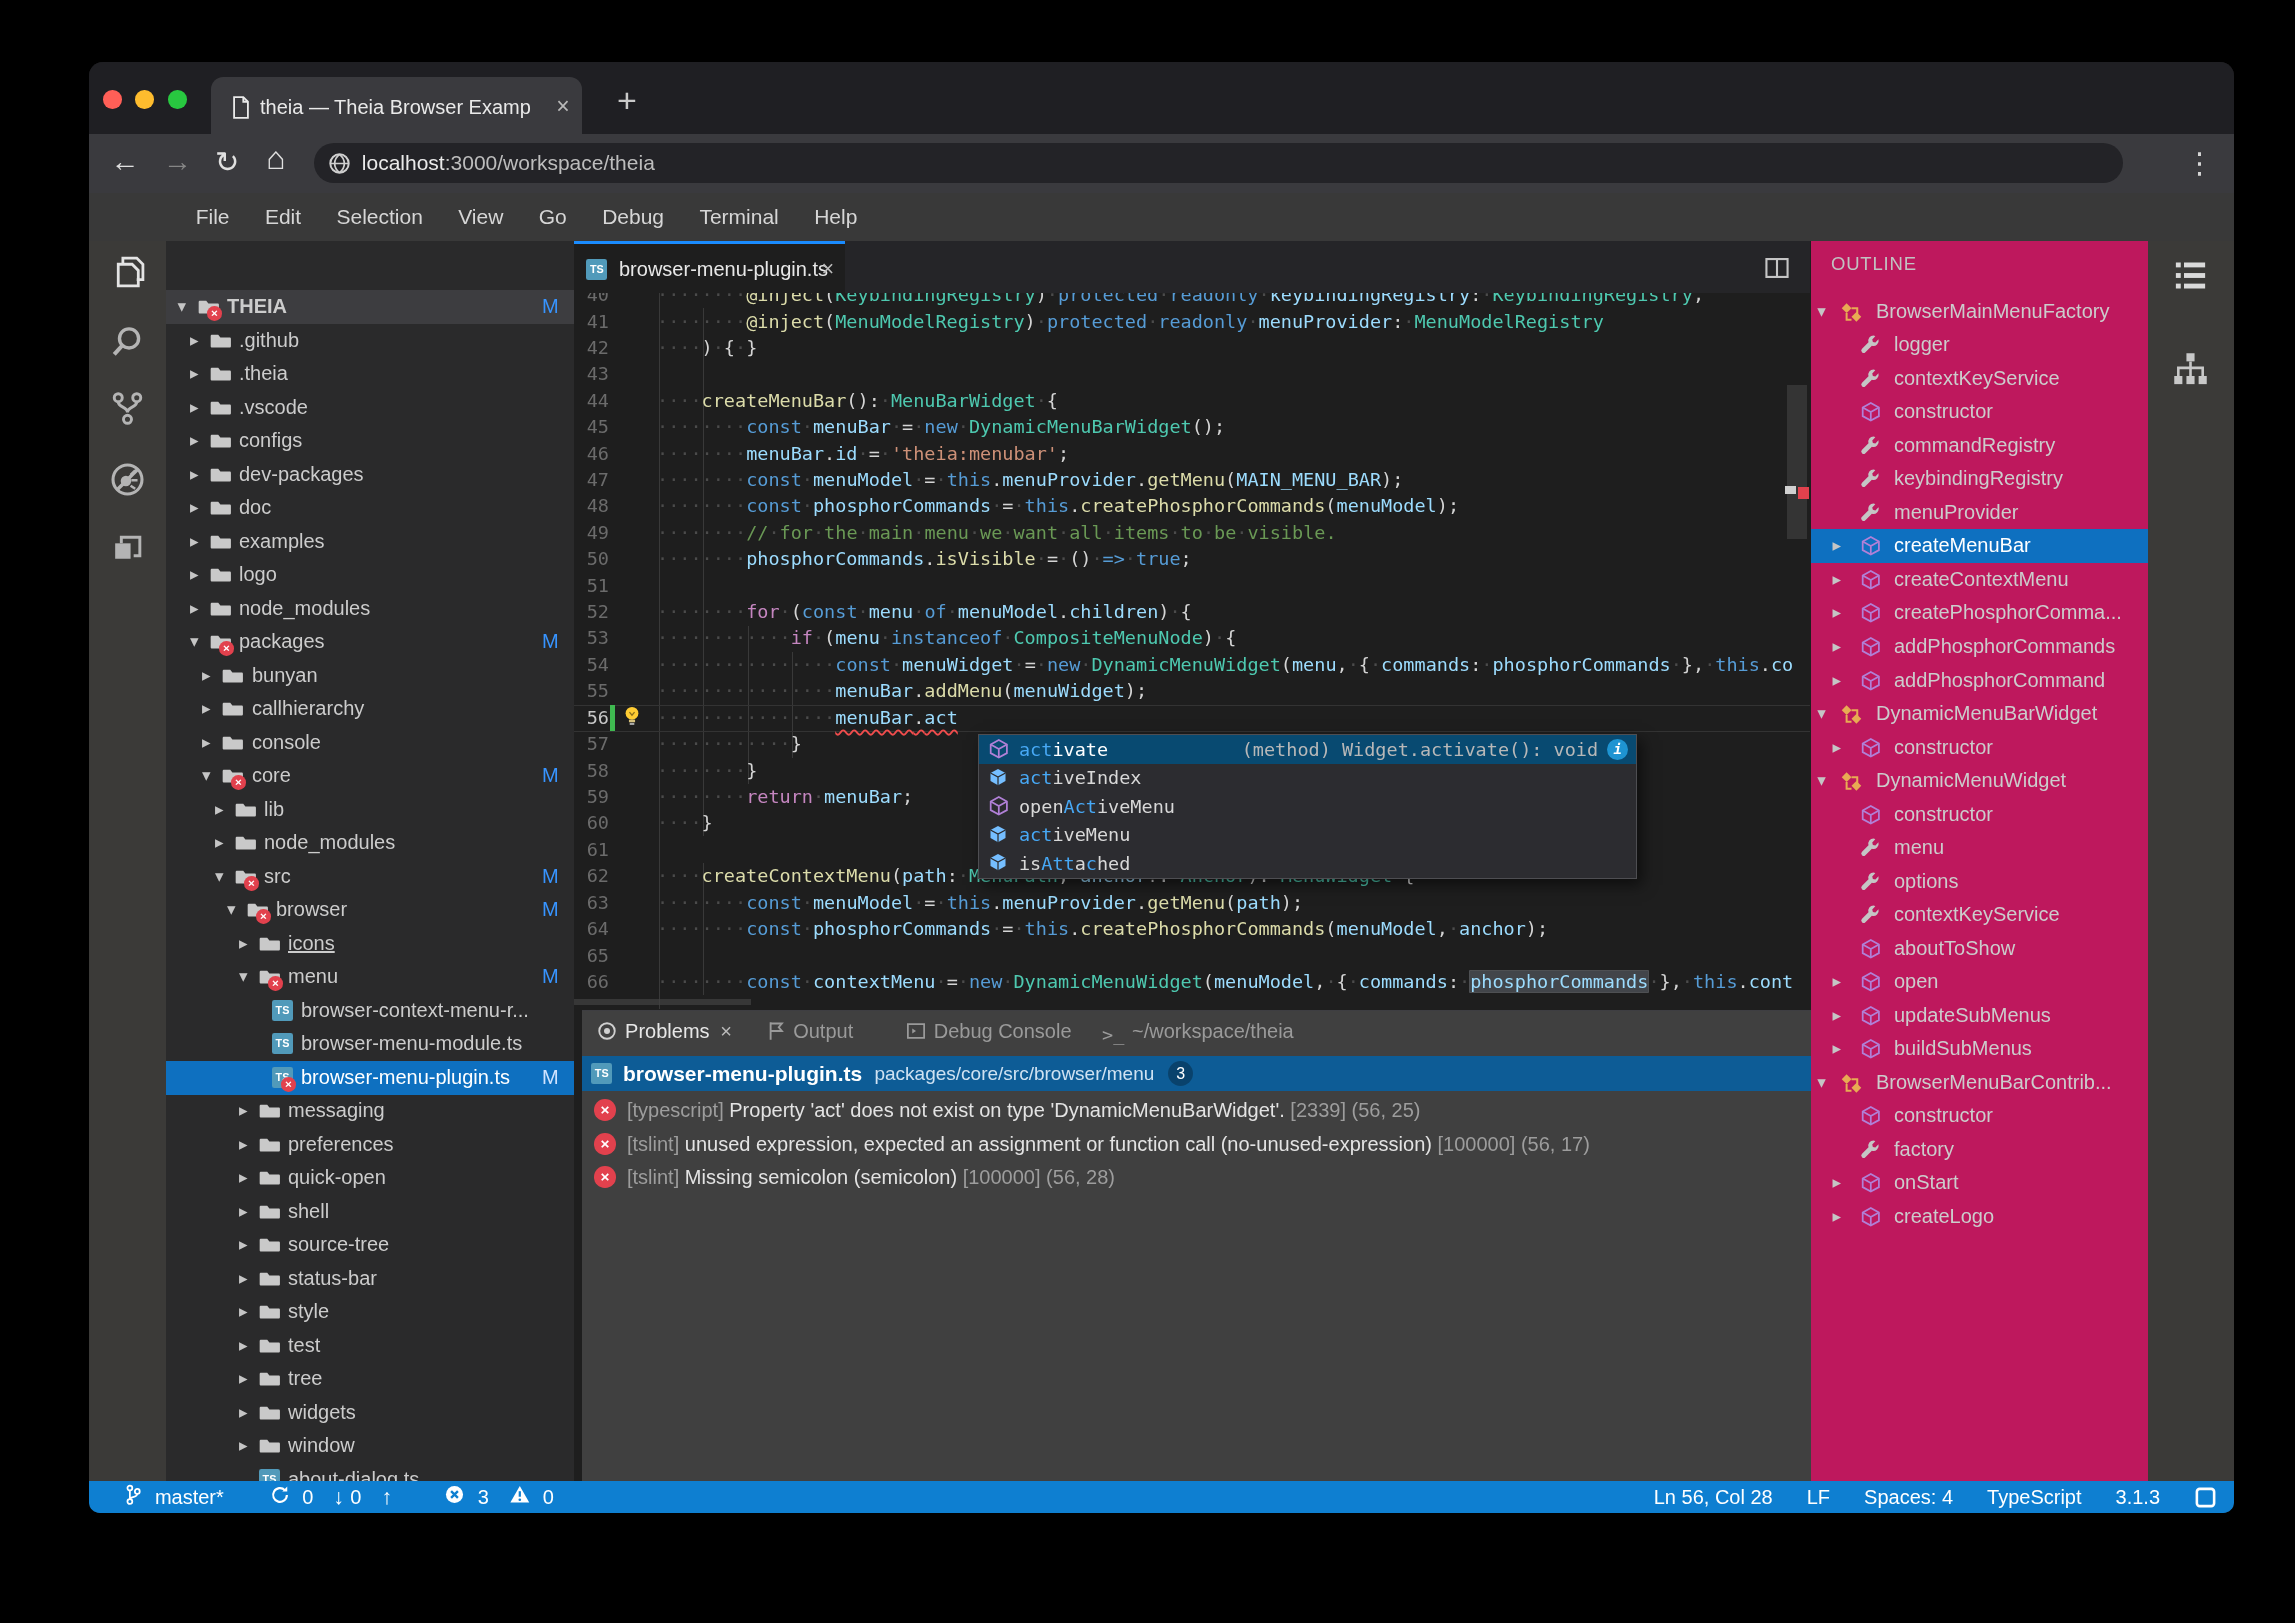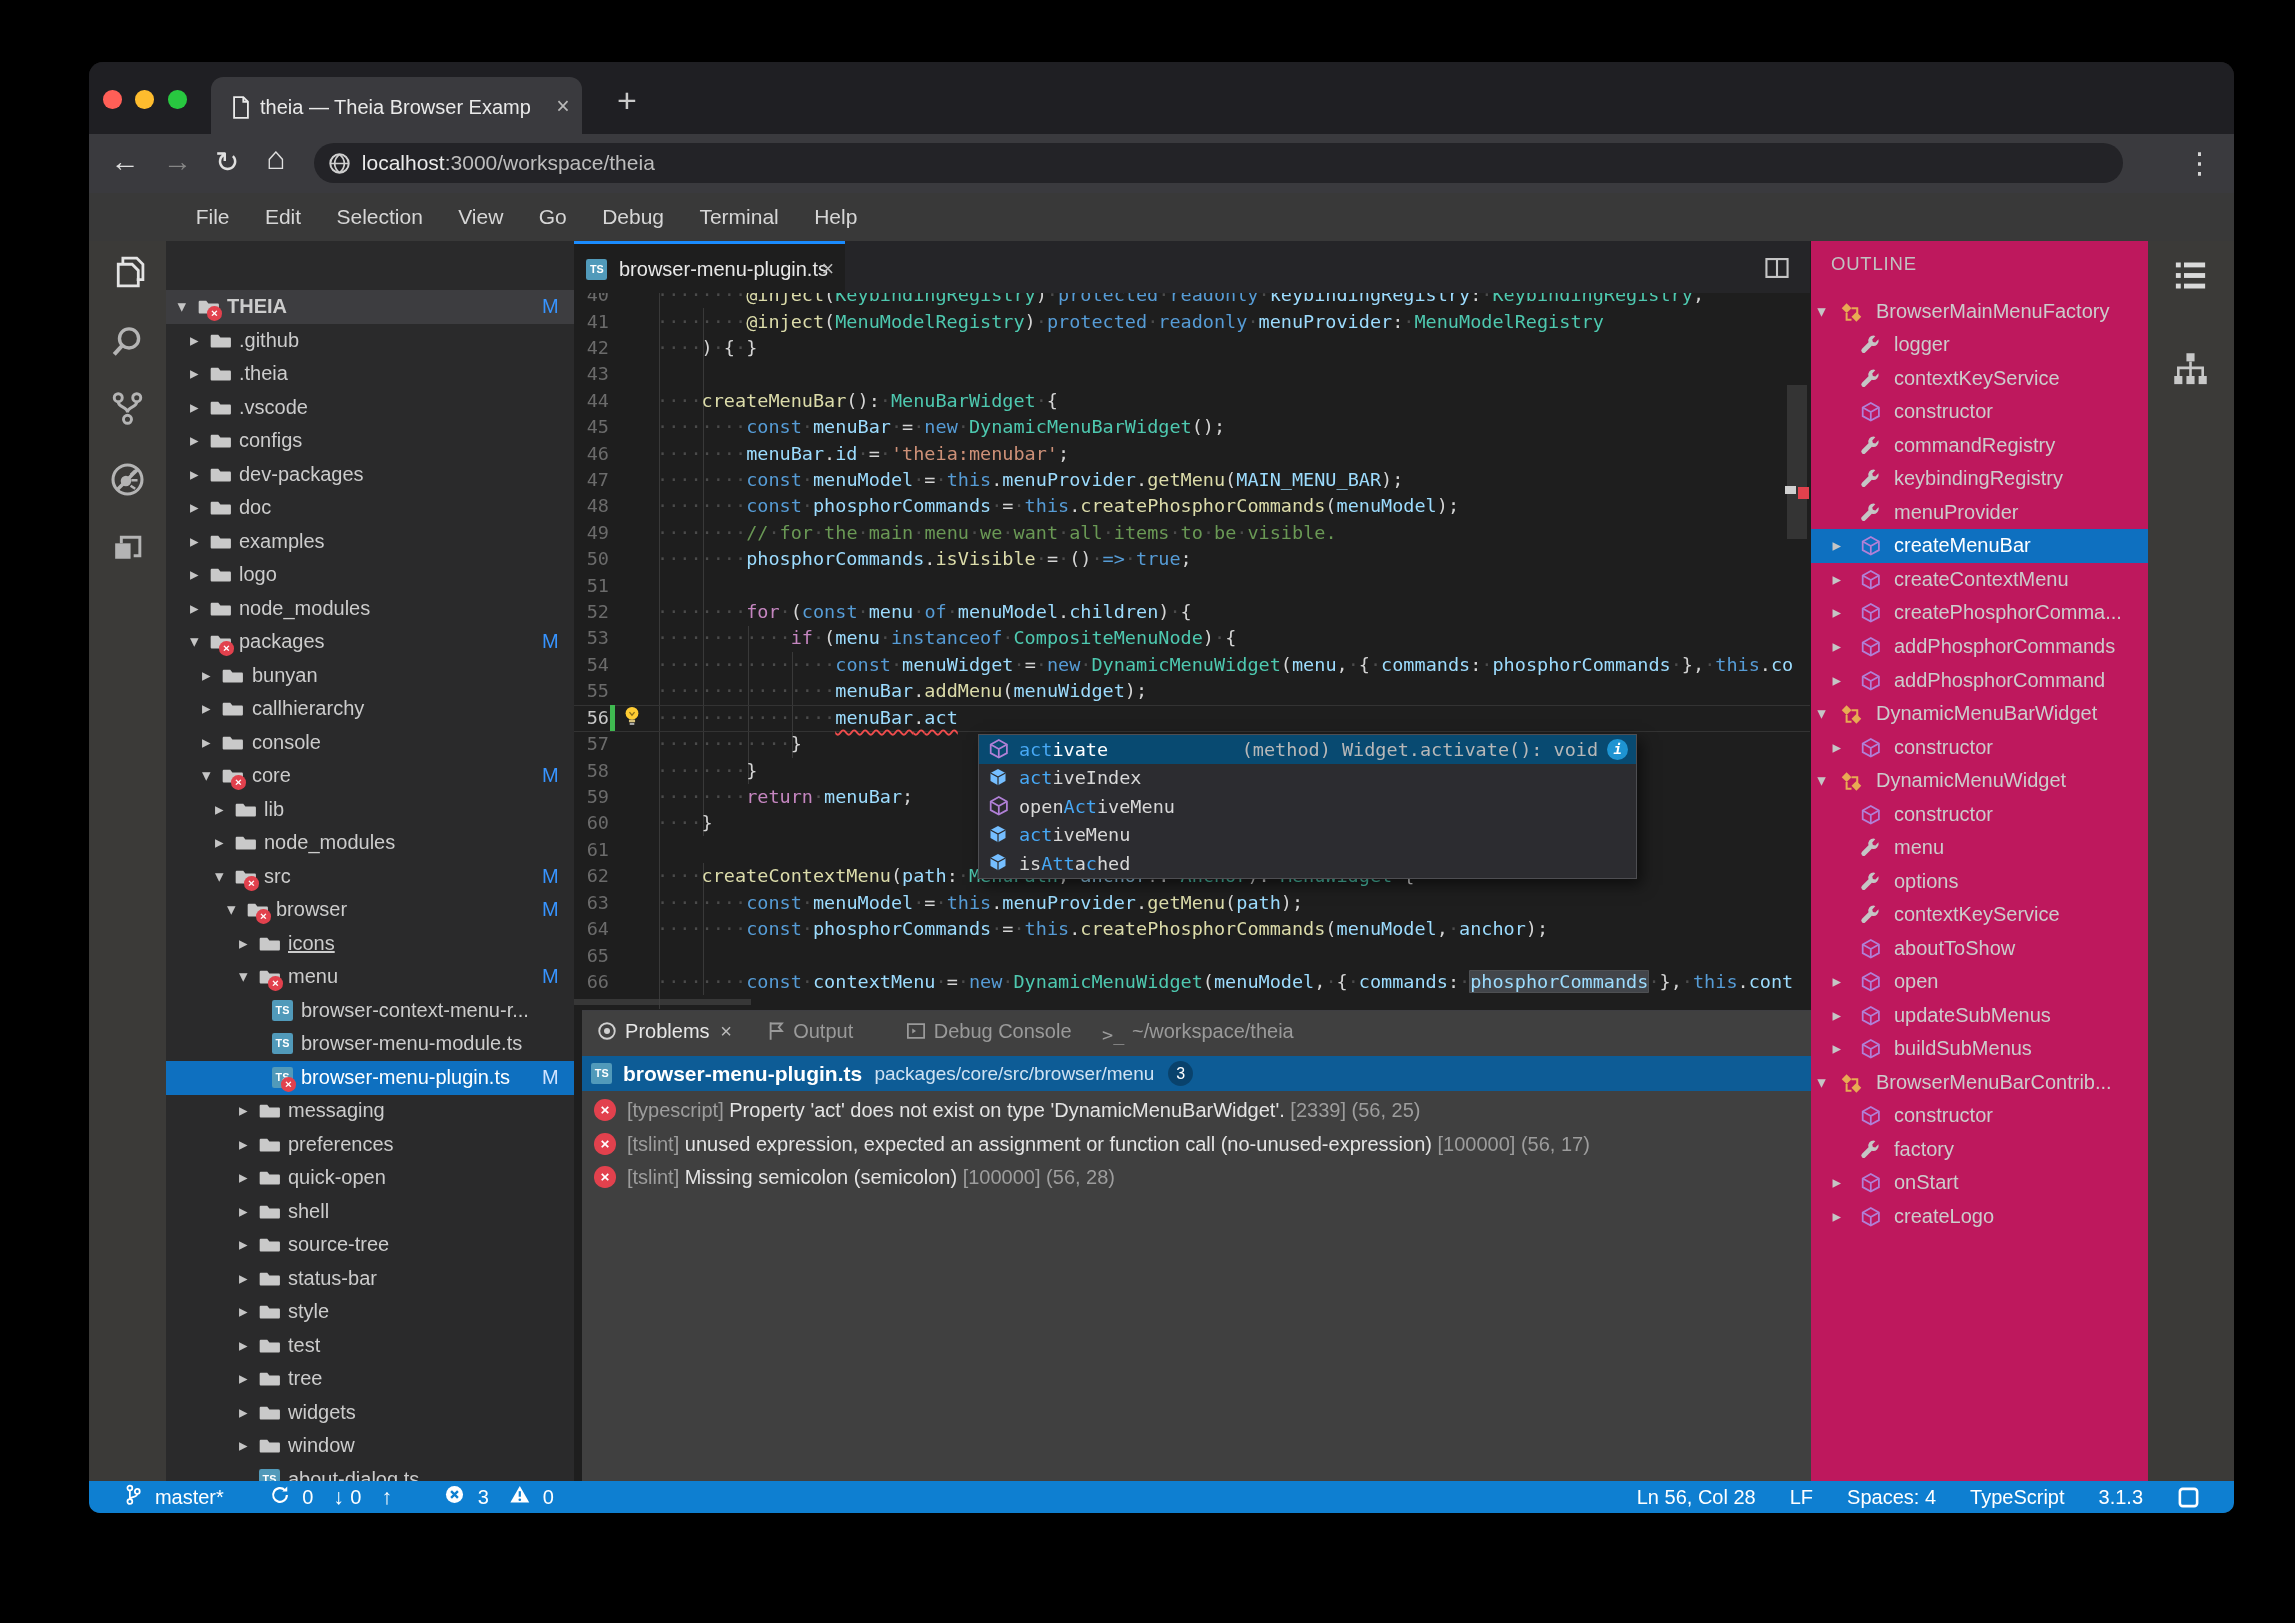--- a/index.html
+++ b/index.html
@@ -131,21 +131,21 @@
 
   #rightstrip { position:absolute; left:2059px; top:0; width:86px; height:100%; background:#3b3a38; }
   .rs-ic { position:absolute; left:23px; width:39px; height:39px; }
 
   
   #statusbar { position:absolute; left:0; bottom:0; width:100%; height:32px; background:#0e7fd1;
                display:flex; align-items:center; color:#fff; font-size:20px; }
   .sb-item { display:flex; align-items:center; margin-right:20px; white-space:nowrap; }
   .sb-item svg { margin-right:6.2px; }
   #sb-left { display:flex; align-items:center; padding-left:35px; }
-  #sb-right { display:flex; align-items:center; margin-left:auto; padding-right:34px; gap:34px; }
+  #sb-right { display:flex; align-items:center; margin-left:auto; padding-right:17px; gap:34px; }
 </style>
 </head>
 <body>
 
 <div id="window">
 
   <div id="chrome-tabbar">
     <span class="traffic" id="tl-close" style="left: 14px; background: rgb(255, 95, 87);"></span>
     <span class="traffic" id="tl-min" style="left: 46px; background: rgb(254, 188, 46);"></span>
     <span class="traffic" id="tl-max" style="left: 79px; background: rgb(40, 200, 64);"></span>

